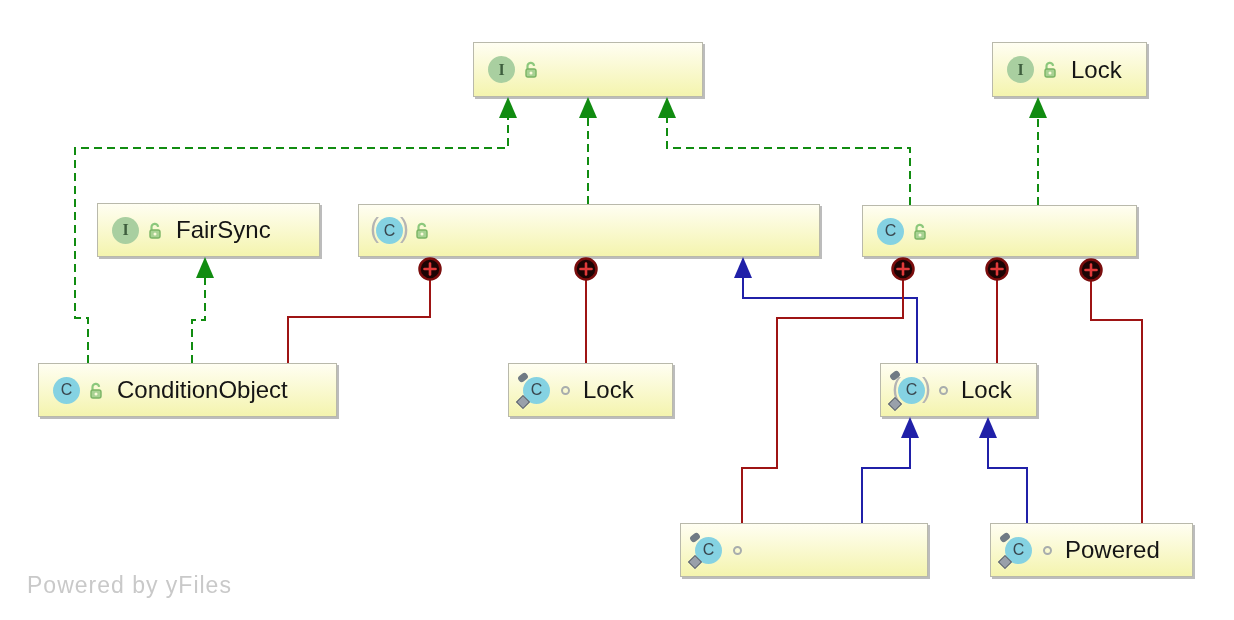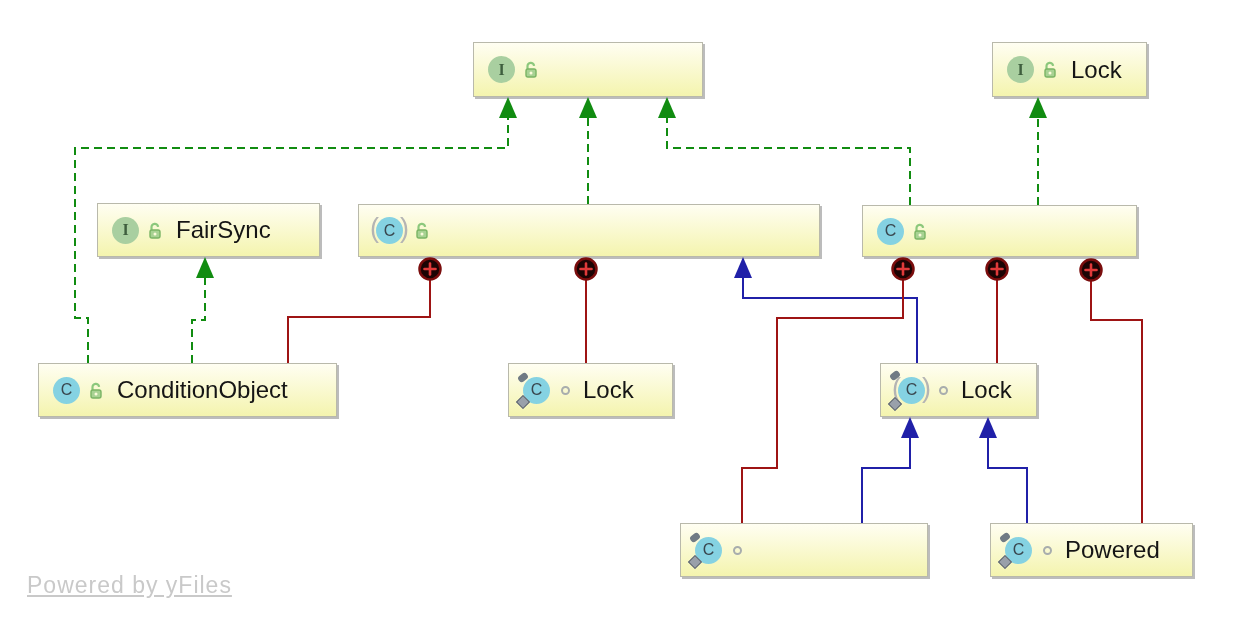--- a/index.html
+++ b/index.html
@@ -37,21 +37,21 @@
   .ov-diamond{position:absolute;width:8px;height:8px;background:#99a0aa;border:1px solid #5d646d;transform:rotate(45deg);bottom:-3px;left:-5px;}
   .lock-icon{margin-left:8px;flex:0 0 auto;}
   .donut{
     width:9px;height:9px;border:2.5px solid #a8adad;border-radius:50%;box-sizing:border-box;
     margin-left:11px;flex:0 0 auto;background:transparent;
   }
   .nlabel{margin-left:13px;}
 
   #watermark{
     position:absolute;left:27px;top:572px;z-index:1;
-    font-size:23px;color:var(--watermark-gray,#c9c9c9);letter-spacing:1px;text-decoration:underline;
+    font-size:23px;color:var(--watermark-gray,#c9c9c9);letter-spacing:1px;
   }
 </style>
 </head>
 <body>
 
 <div id="canvas">
 
   <svg id="edges" width="1234" height="620">
 
     <g>

